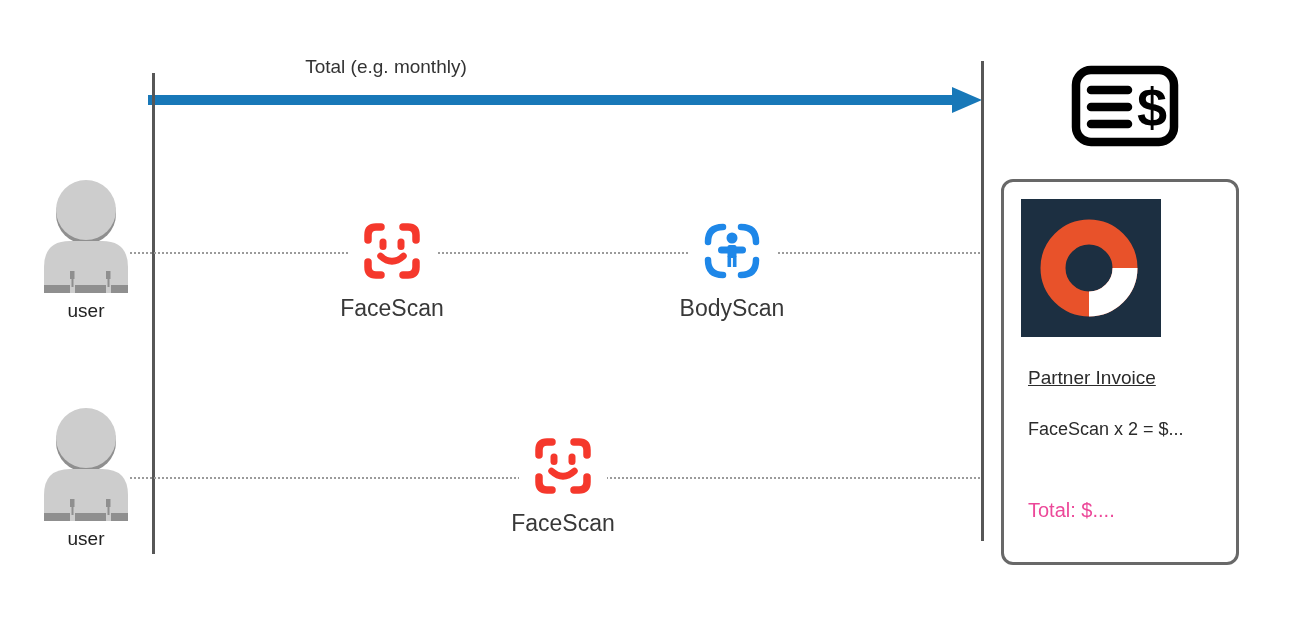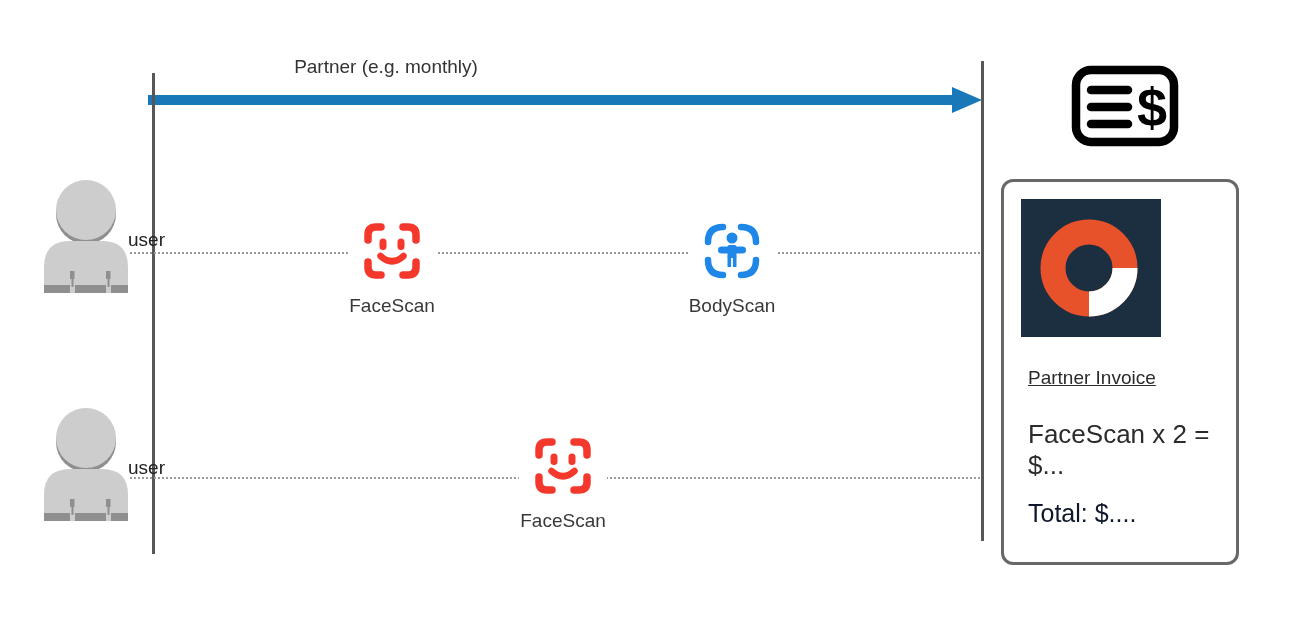--- a/index.html
+++ b/index.html
@@ -19,52 +19,52 @@
               border-top:13px solid transparent;border-bottom:13px solid transparent;
               border-left:30px solid #1878b8;}
 
   
   .dotted{position:absolute;height:2px;left:130px;width:851px;
           background:repeating-linear-gradient(to right,#9b9b9b 0 2px,transparent 2px 4px);}
   .dotted-1{top:252px;}
   .dotted-2{top:477px;}
 
   
-  .user-group{position:absolute;left:44px;width:84px;display:flex;flex-direction:row;align-items:center;}
+  .user-group{position:absolute;left:44px;width:84px;display:flex;flex-direction:column;align-items:center;}
   .user-1{top:179px;}
   .user-2{top:407px;}
   .user-label{font-size:19px;color:#222;margin-top:3px;}
 
   
   .event-group{position:absolute;width:120px;display:flex;flex-direction:column;align-items:center;}
   .ev-fs1{left:332px;top:223px;}
   .ev-bs{left:672px;top:223px;}
   .ev-fs2{left:503px;top:438px;}
   .event-icon-wrap{background:#ffffff;padding:0 16px;line-height:0;}
-  .event-label{font-size:19px;color:#383838;margin-top:16px;}
+  .event-label{font-size:23px;color:#383838;margin-top:16px;}
 
   
   .invoice-icon{position:absolute;left:1070px;top:64px;line-height:0;}
 
   
   .card{position:absolute;left:1001px;top:179px;width:238px;height:386px;
         border:3px solid #686868;border-radius:12px;background:#fff;box-sizing:border-box;}
   .logo-box{position:absolute;left:17px;top:17px;width:140px;height:138px;background:#1c2f41;line-height:0;}
   .card-title{position:absolute;left:24px;top:185px;font-size:19px;color:#2b2b2b;
               text-decoration:underline;}
-  .card-line1{position:absolute;left:24px;top:237px;font-size:26px;color:#2b2b2b;}
+  .card-line1{position:absolute;left:24px;top:237px;font-size:18px;color:#2b2b2b;}
   .card-line2{position:absolute;left:24px;top:265px;font-size:19px;color:#2b2b2b;}
-  .card-total{position:absolute;left:24px;top:317px;font-size:25px;color:#0f172a;}
+  .card-total{position:absolute;left:24px;top:317px;font-size:20px;color:#ec4899;}
 </style>
 </head>
 <body>
 
 <div class="canvas">
 
-  <div class="period-label">Partner (e.g. monthly)</div>
+  <div class="period-label">Total (e.g. monthly)</div>
   <div class="arrow-body"></div>
   <div class="arrow-head"></div>
 
   <div class="vline vline-left"></div>
   <div class="vline vline-right"></div>
 
   <div class="dotted dotted-1"></div>
   <div class="dotted dotted-2"></div>
 
   <div class="user-group user-1">

